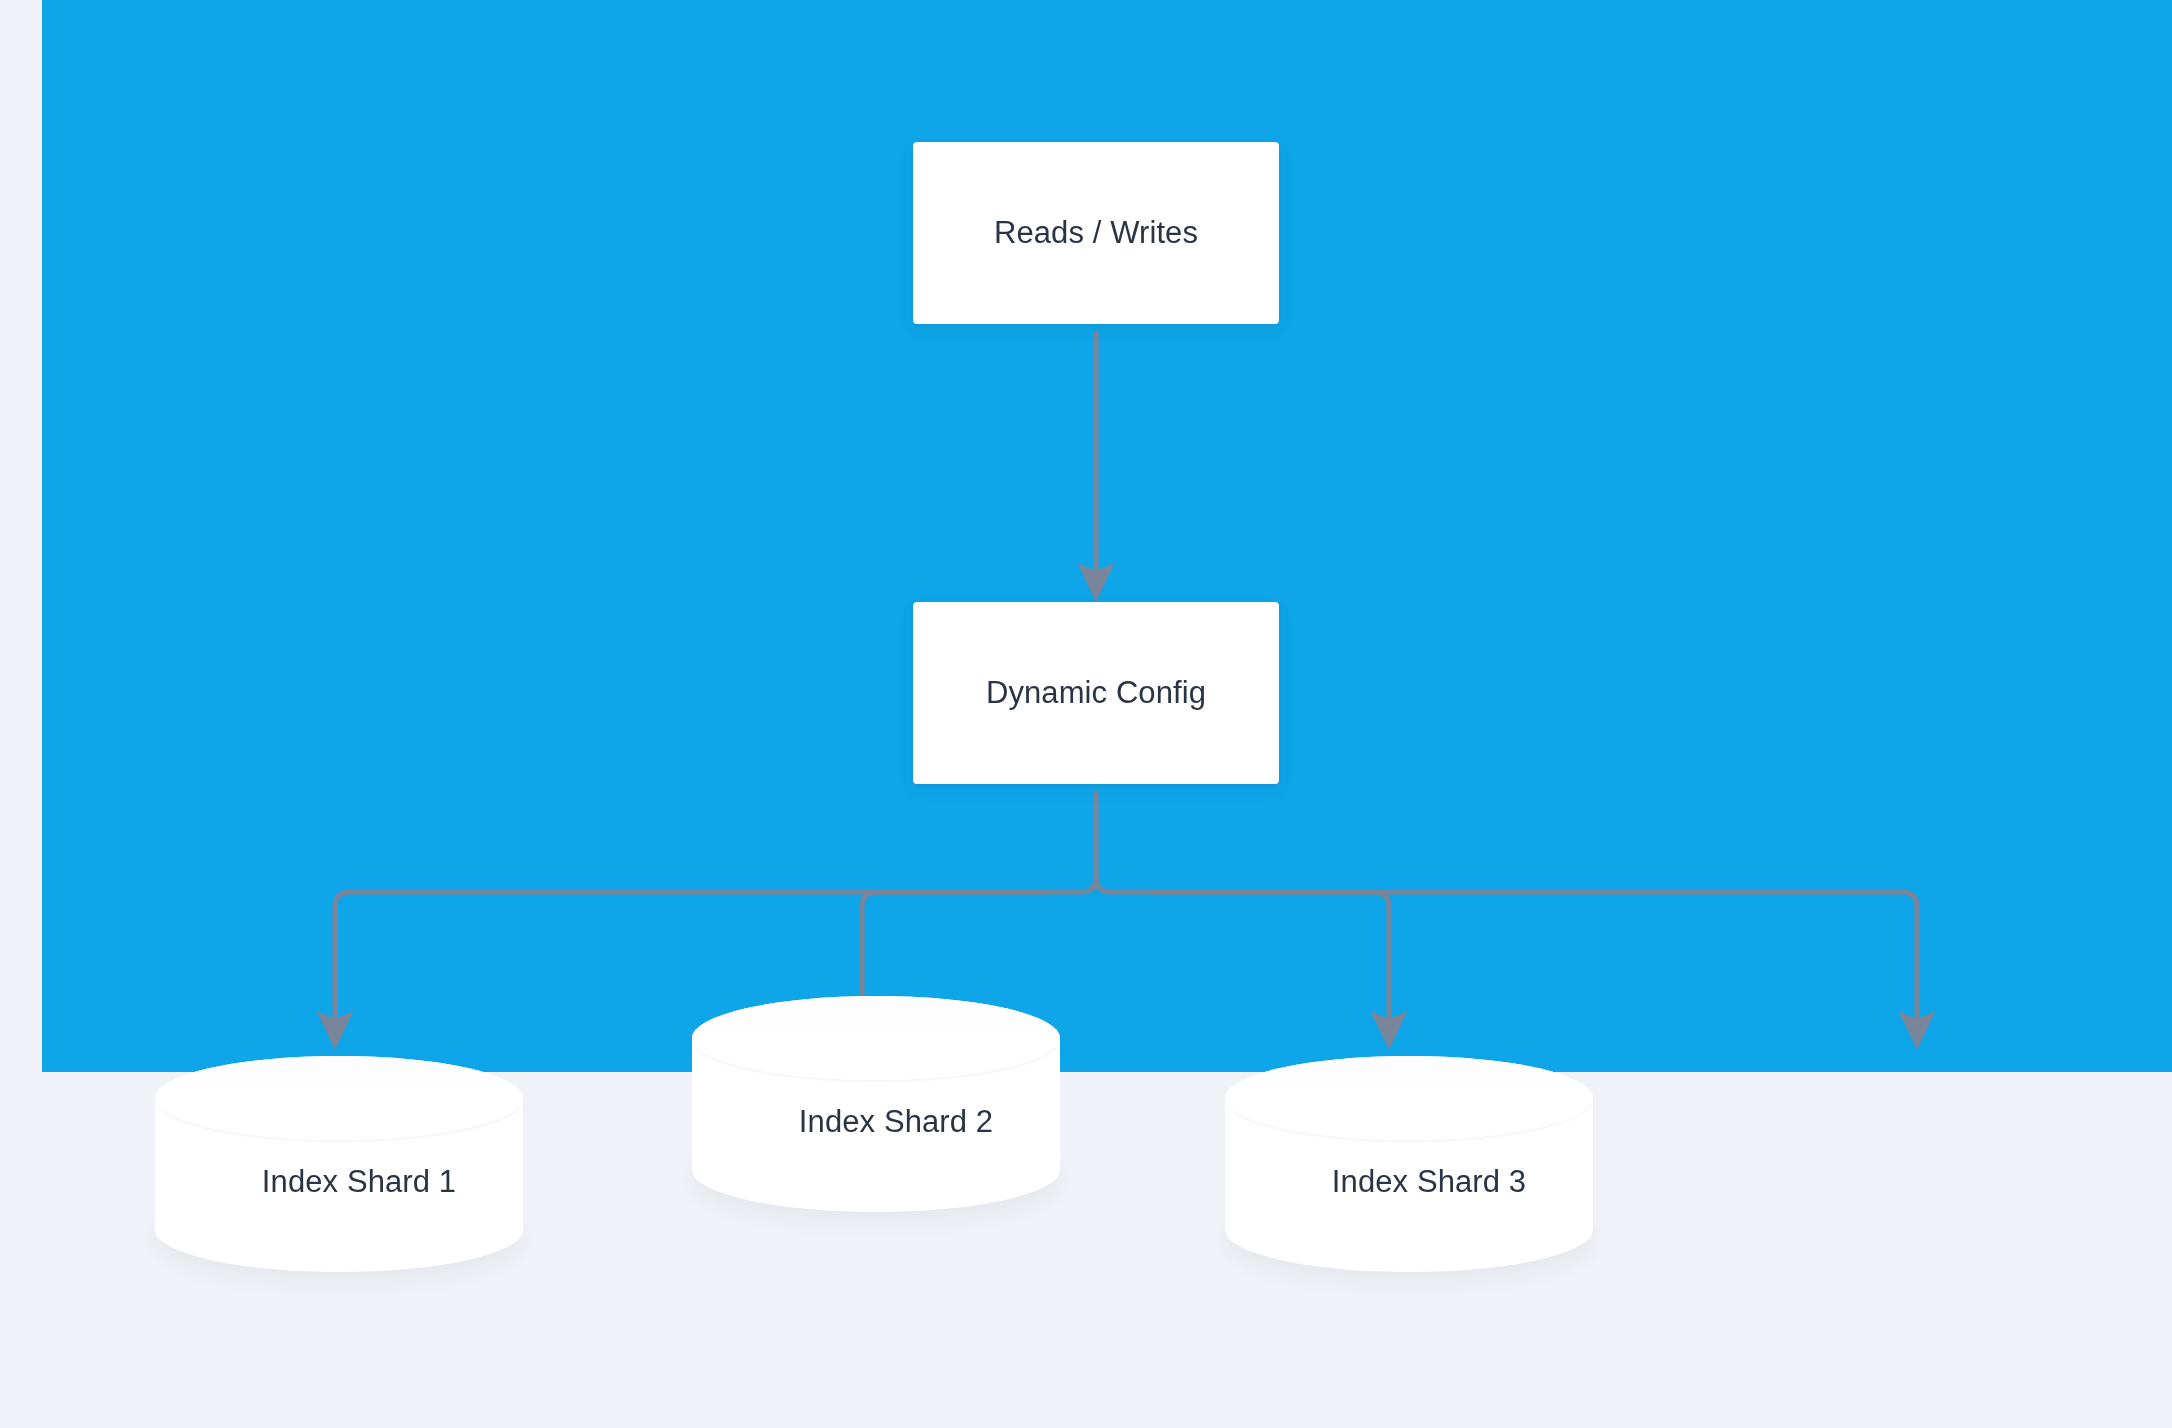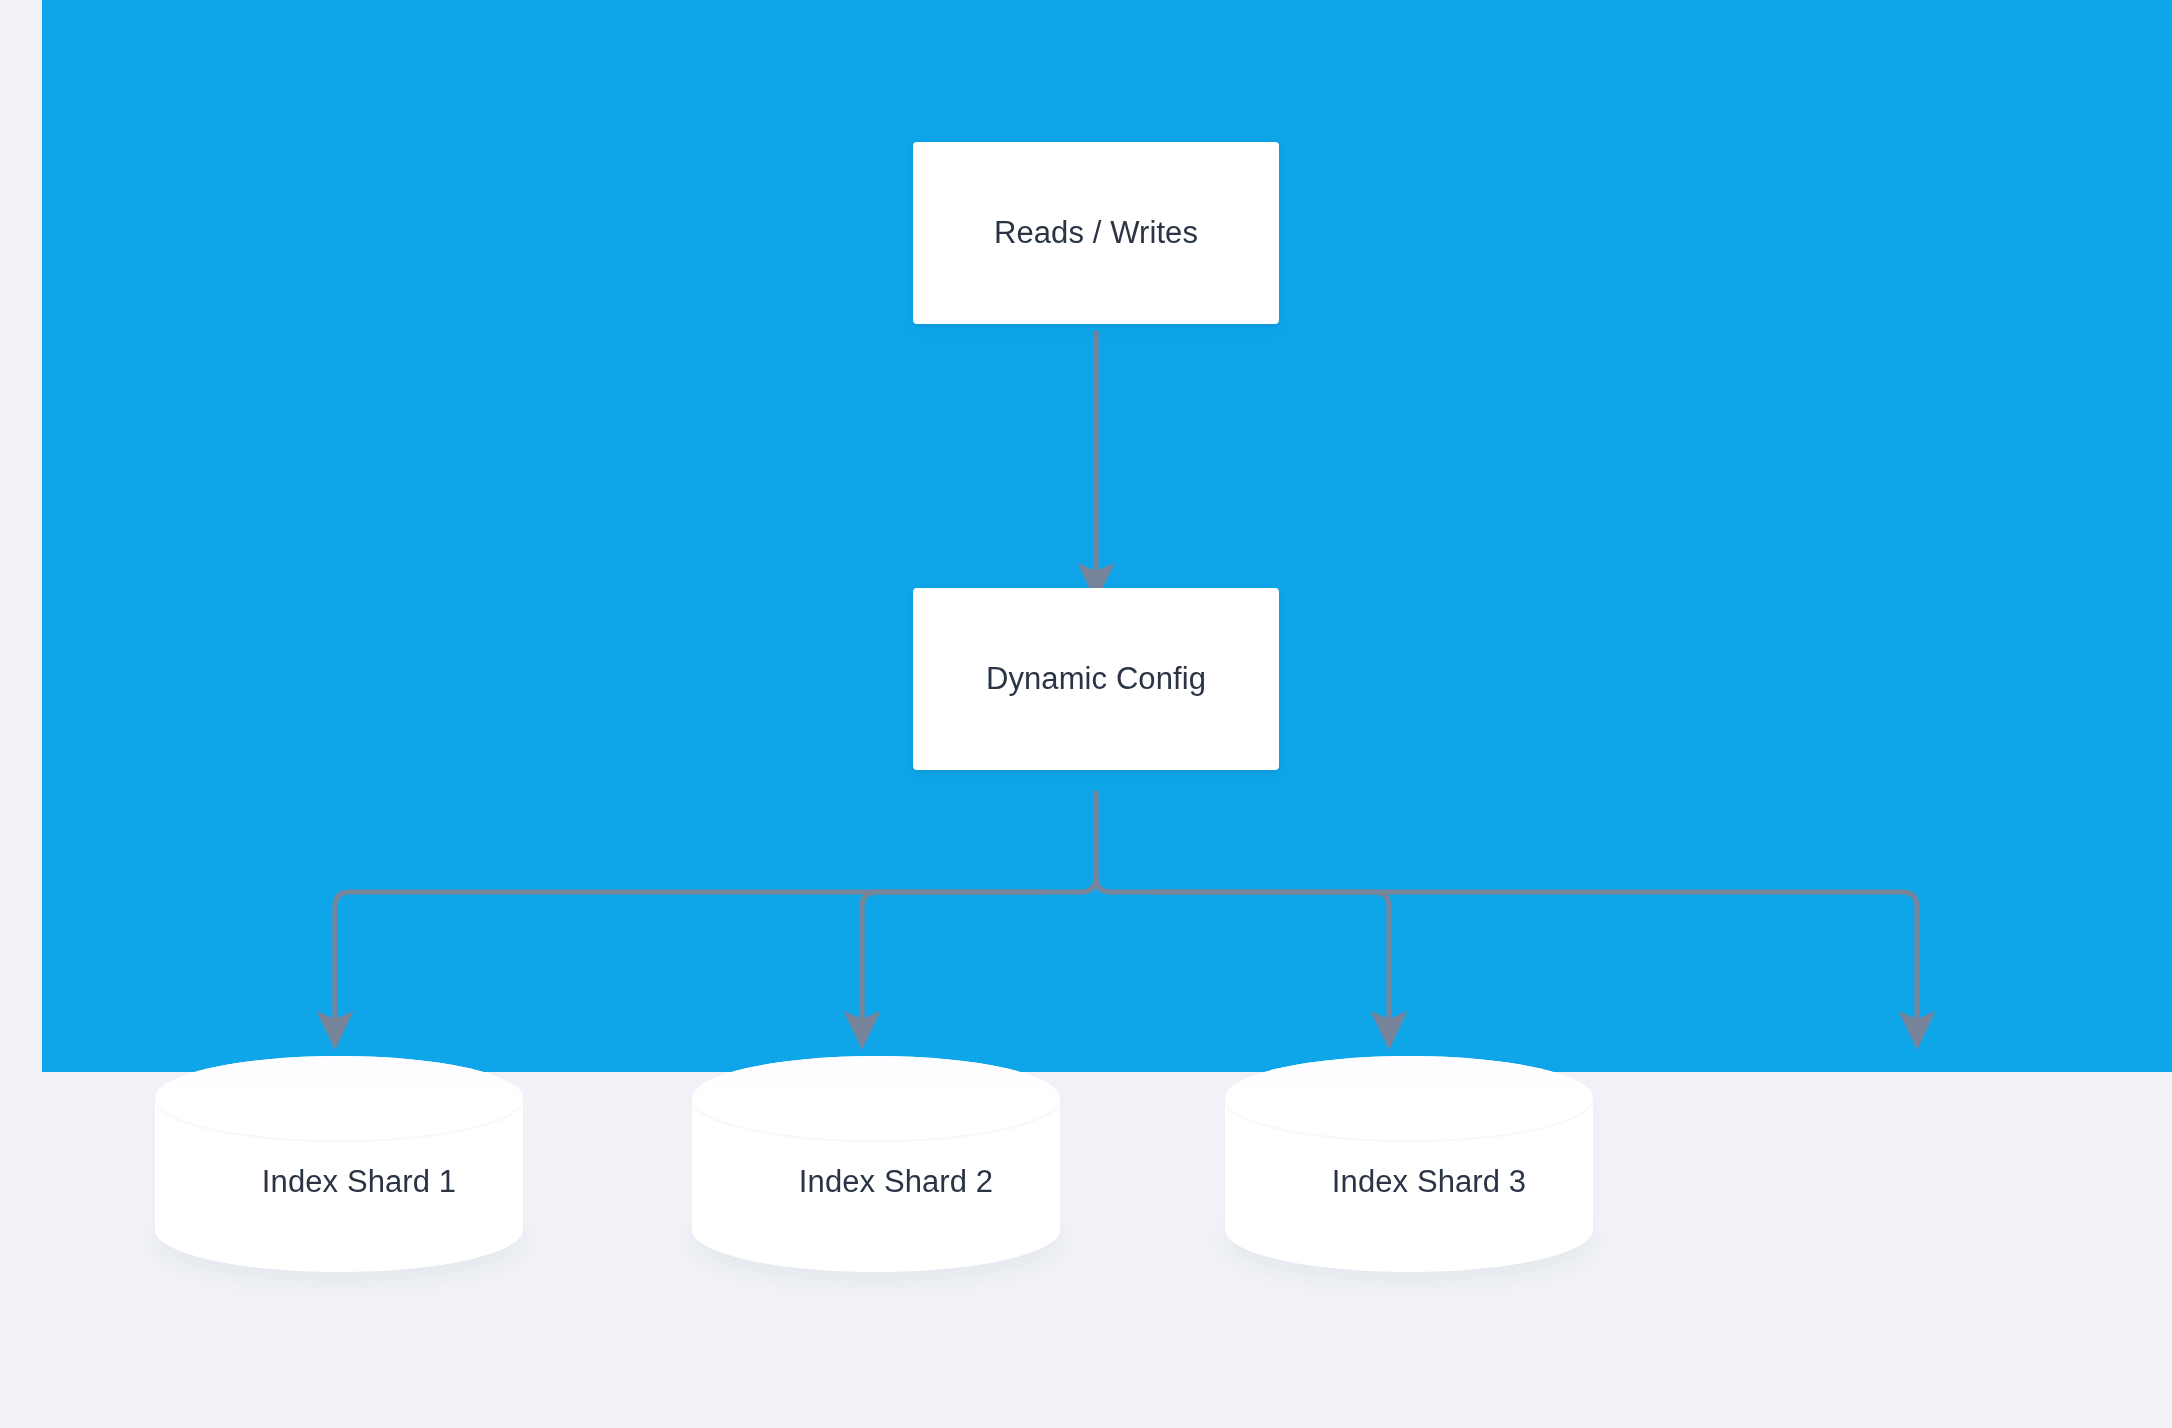--- a/index.html
+++ b/index.html
@@ -51,21 +51,21 @@
   }
 
   #node-reads-writes {
     left: 871px;
     top: 142px;
     width: 366px;
     height: 182px;
   }
   #node-dynamic-config {
     left: 871px;
-    top: 588px;
+    top: 602px;
     width: 366px;
     height: 182px;
   }
 
   
   .datastore-node {
     position: absolute;
     width: 368px;
     height: 216px;
   }
@@ -114,21 +114,21 @@
     text-align: center;
     font-size: 31px;
     font-weight: 400;
     color: #2b3445;
     letter-spacing: 0.1px;
     white-space: nowrap;
     padding-left: 20px;
   }
 
   #node-shard-1 { left: 113px;  top: 1056px; }
-  #node-shard-2 { left: 650px;  top: 1056px; }
+  #node-shard-2 { left: 650px;  top: 996px; }
   #node-shard-3 { left: 1183px; top: 1056px; }
   #node-shard-4 { left: 1718px; top: 1056px; }
 </style>
 </head>
 <body>
 
 <div id="diagram-root">
 
   <svg id="connector-layer" viewBox="0 0 2172 1428" width="2172" height="1428" xmlns="http://www.w3.org/2000/svg">
     <defs>

